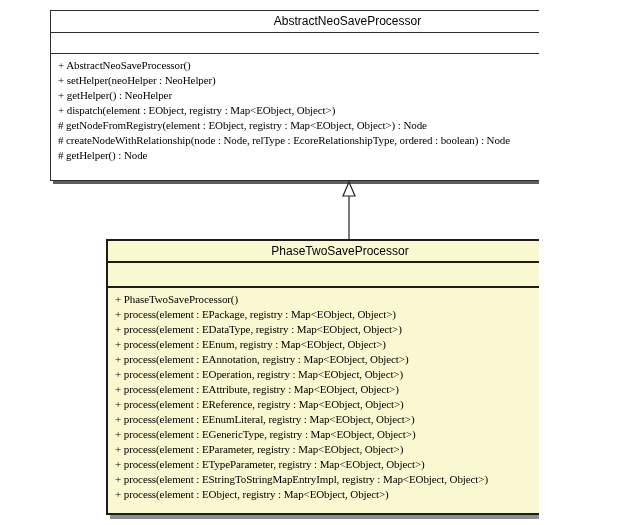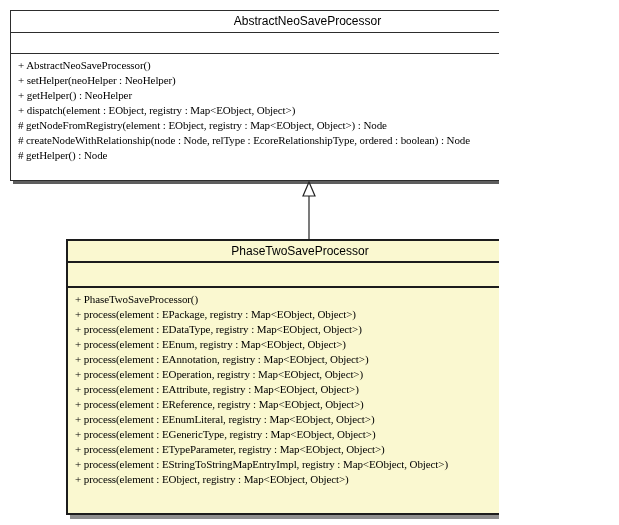--- a/index.html
+++ b/index.html
@@ -4,20 +4,21 @@
 <style>
   html, body { margin: 0; padding: 0; background: #ffffff; }
   .canvas {
     position: relative;
     width: 499px;
     height: 525px;
     background: #ffffff;
     font-family: "Liberation Sans", sans-serif;
     color: #000000;
     overflow: hidden;
+    margin-left: 40px;
   }
   .uml-class {
     position: absolute;
     display: flex;
     flex-direction: column;
     box-sizing: border-box;
   }
   .class-super {
     left: 10px;
     top: 10px;
@@ -113,19 +114,20 @@
         <div class="member">+ PhaseTwoSaveProcessor()</div>
         <div class="member">+ process(element : EPackage, registry : Map&lt;EObject, Object&gt;)</div>
         <div class="member">+ process(element : EDataType, registry : Map&lt;EObject, Object&gt;)</div>
         <div class="member">+ process(element : EEnum, registry : Map&lt;EObject, Object&gt;)</div>
         <div class="member">+ process(element : EAnnotation, registry : Map&lt;EObject, Object&gt;)</div>
         <div class="member">+ process(element : EOperation, registry : Map&lt;EObject, Object&gt;)</div>
         <div class="member">+ process(element : EAttribute, registry : Map&lt;EObject, Object&gt;)</div>
         <div class="member">+ process(element : EReference, registry : Map&lt;EObject, Object&gt;)</div>
         <div class="member">+ process(element : EEnumLiteral, registry : Map&lt;EObject, Object&gt;)</div>
         <div class="member">+ process(element : EGenericType, registry : Map&lt;EObject, Object&gt;)</div>
+        <div class="member">+ process(element : EParameter, registry : Map&lt;EObject, Object&gt;)</div>
         <div class="member">+ process(element : ETypeParameter, registry : Map&lt;EObject, Object&gt;)</div>
         <div class="member">+ process(element : EStringToStringMapEntryImpl, registry : Map&lt;EObject, Object&gt;)</div>
         <div class="member">+ process(element : EObject, registry : Map&lt;EObject, Object&gt;)</div>
       </div>
   </div>
 
 </div>
 
 </body></html>

